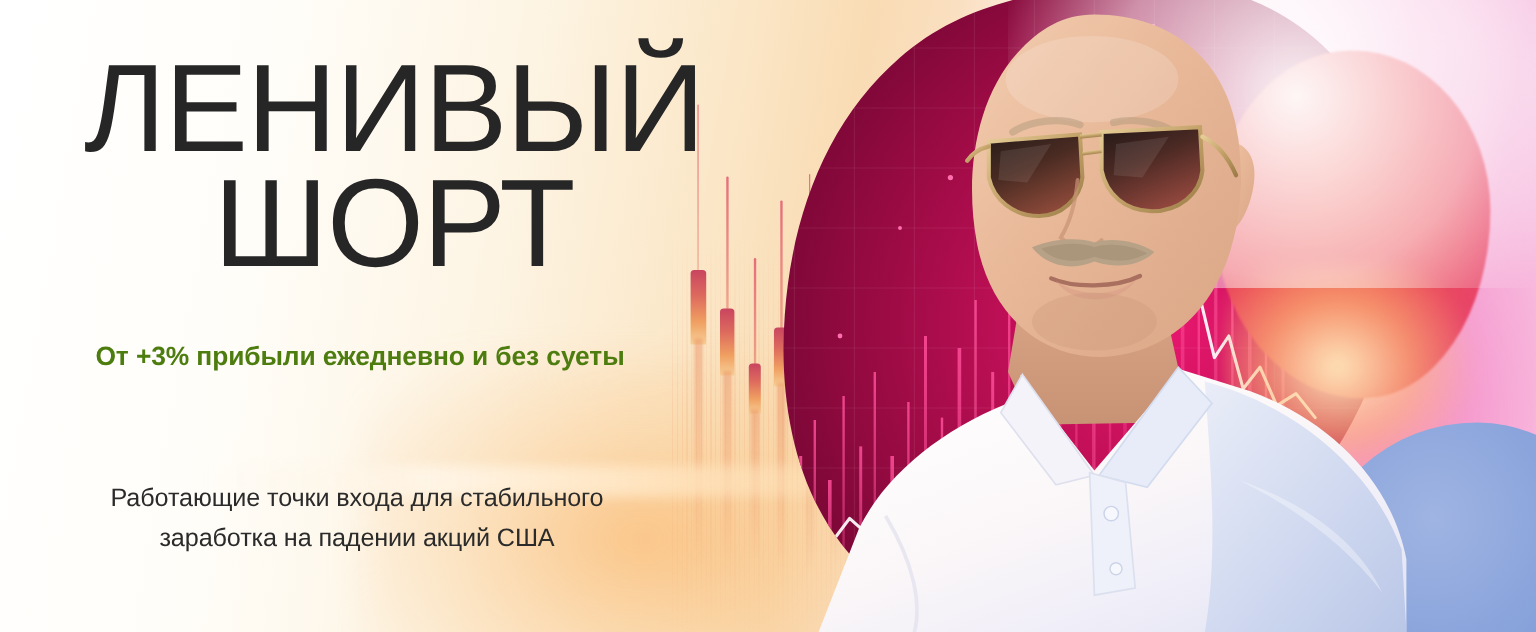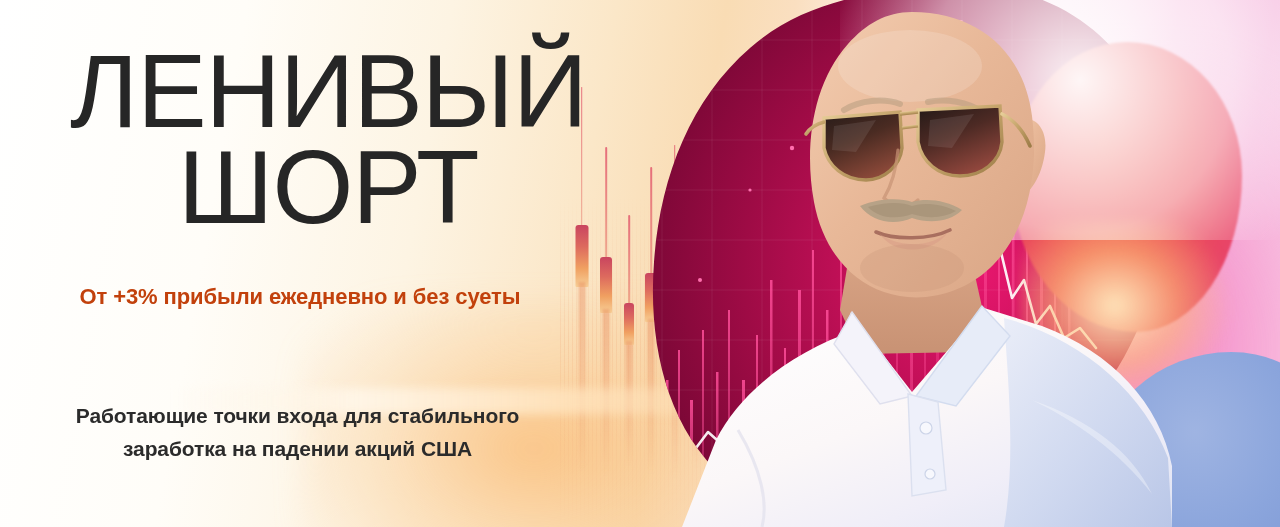--- a/index.html
+++ b/index.html
@@ -133,29 +133,29 @@
     letter-spacing:-1px;
     color:#262626;
     white-space:pre-line;
   }
   .subtitle{
     position:absolute; left:0; top:281px;
     width:460px;
     font-size:22px;
     line-height:1.42;
     font-weight:700;
-    color:#c2410c;
+    color:#4d7c0f;
     letter-spacing:-.1px;
   }
   .bodytext{
     position:absolute; left:0; top:400px;
     width:455px;
     font-size:21px;
     line-height:1.55;
-    font-weight:700;
+    font-weight:400;
     color:#2b2b2b;
     letter-spacing:-.1px;
   }
 </style>
 </head>
 <body>
 
 <div class="banner">
 
   <div class="bg-base"></div>

